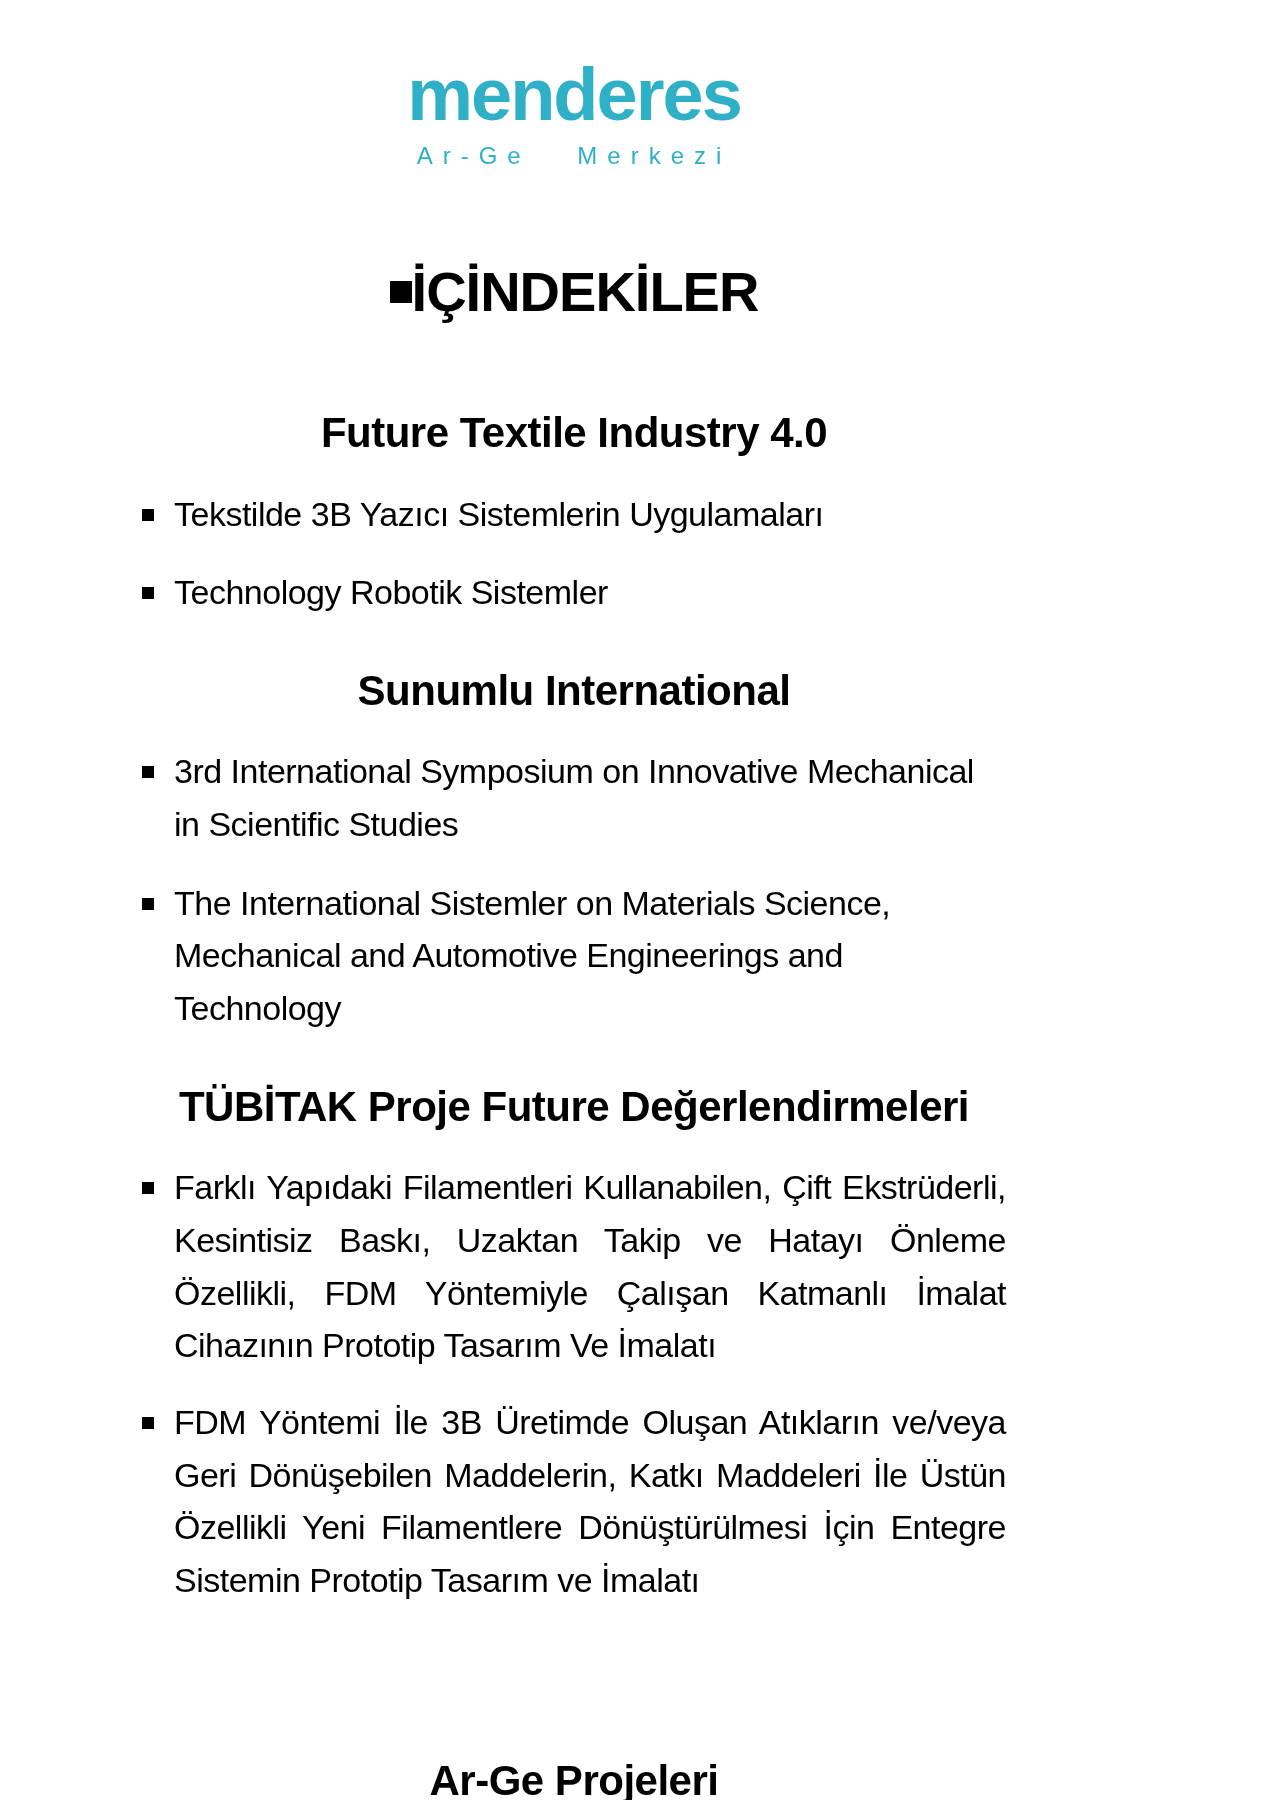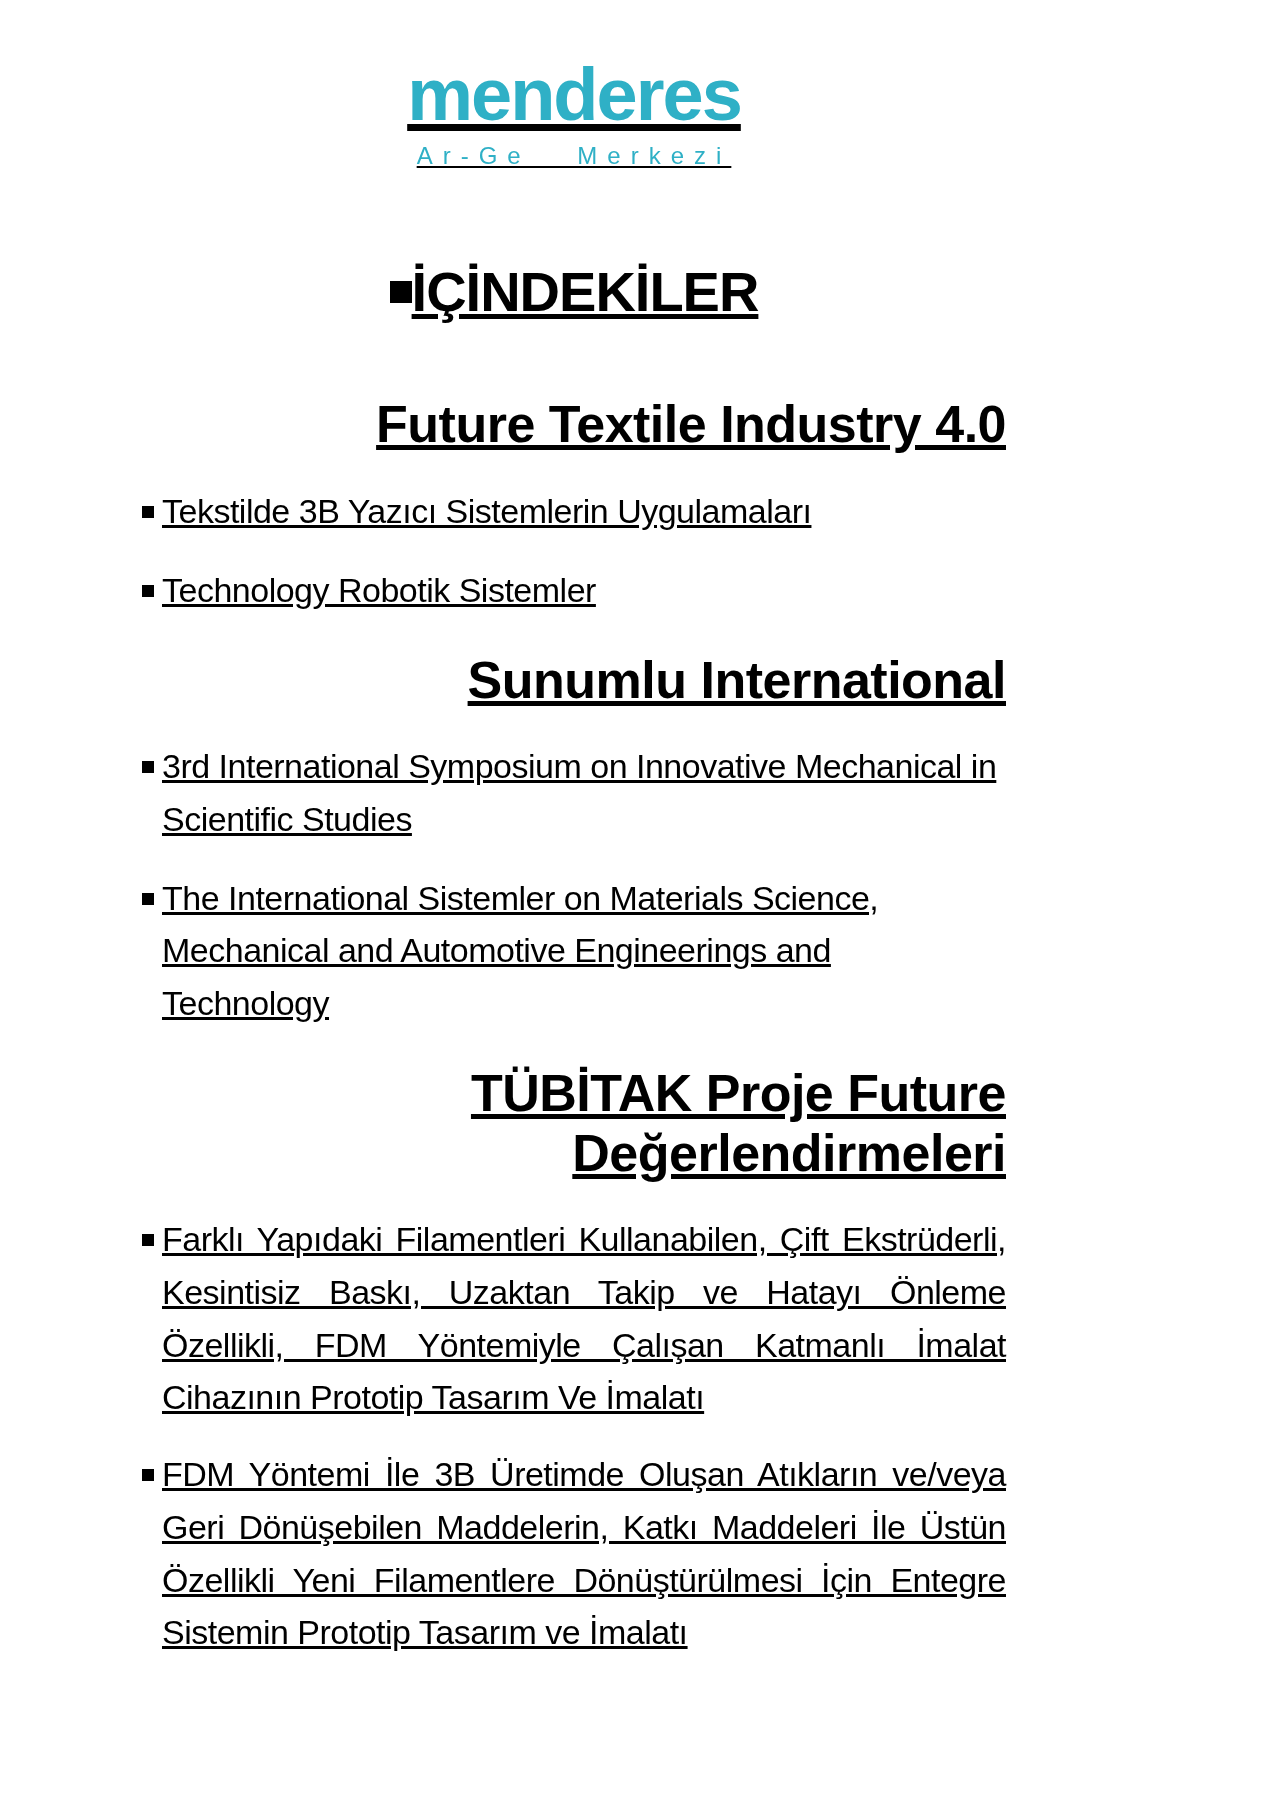--- a/index.html
+++ b/index.html
@@ -4,21 +4,20 @@
 <style>
   html,body { margin:0; padding:0; background:#ffffff; }
   body { font-family:"Liberation Sans", sans-serif; color:#000; }
 
   .page {
     position:relative;
     width:1144px; height:1800px;
     background:#ffffff;
     overflow:hidden;
     margin:0 auto;
-    text-decoration:underline;
   }
   .content {
     padding:0 202px 0 78px; 
   }
 
   
   .logo-block { padding-top:58px; text-align:center; }
   .logo-wordmark {
     font-size:74px; line-height:1; font-weight:700;
     color:#2fb0c6; letter-spacing:-2px;
@@ -35,29 +34,29 @@
     margin-top:52px;
     display:flex; justify-content:center; align-items:center; 
   }
   .toc-title-bullet { width:22px; height:22px; background:#000; flex:0 0 auto; }
   .toc-title {
     font-size:56px; font-weight:700; letter-spacing:-1px; line-height:1.15;
   }
 
   
   .section-heading {
-    margin:34px 0 0;
-    text-align:right;
-    font-size:52px; font-weight:700; letter-spacing:-0.5px; line-height:1.15;
+    margin:48px 0 0;
+    text-align:center;
+    font-size:42px; font-weight:700; letter-spacing:-0.5px; line-height:1.15;
   }
   .section--arge .section-heading { margin-top:150px; }
 
   .toc-list { list-style:none; margin:30px 0 0; padding:0; }
   .toc-item {
-    display:flex; gap:8px;
+    display:flex; gap:20px;
     font-size:34px; line-height:1.55; letter-spacing:-0.5px;
     font-weight:400;
   }
   .toc-item + .toc-item { margin-top:26px; }
   .section--justify .toc-item + .toc-item { margin-top:24px; }
   .sq-bullet {
     flex:0 0 auto; width:12px; height:12px; background:#000; margin-top:21px;
   }
   .item-text { flex:1; }
   .section--justify .item-text { text-align:justify; text-justify:inter-word; }

